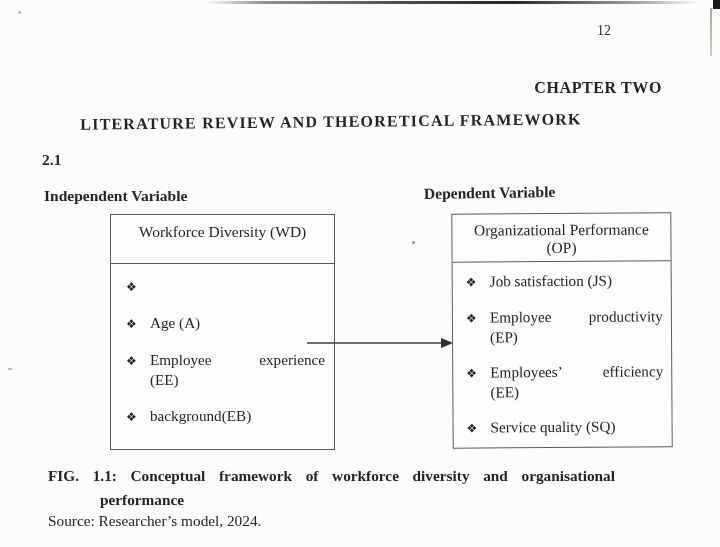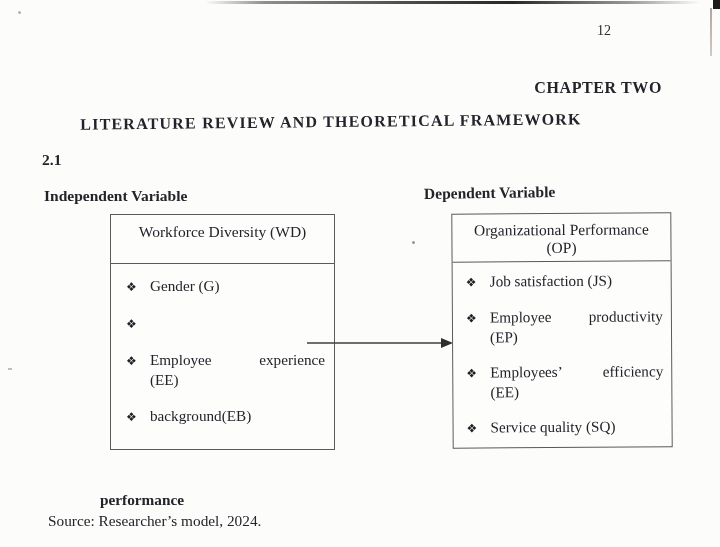--- a/index.html
+++ b/index.html
@@ -72,24 +72,24 @@
   <span class="sec-num">2.1</span>
 
   <div class="ind-label">Independent Variable</div>
   <div class="dep-label">Dependent Variable</div>
 
   <div class="vbox wd-box">
     <div class="box-title wd-title">Workforce Diversity (WD)</div>
     <div class="items wd-items">
       <div class="item">
         <span class="bullet">❖</span>
-        <span class="item-body">Gender (G)</span>
       </div>
       <div class="item">
         <span class="bullet">❖</span>
+        <span class="item-body">Age (A)</span>
       </div>
       <div class="item">
         <span class="bullet">❖</span>
         <span class="item-body">
           <span class="jline">
               <span>Employee</span>
               <span>experience</span>
             </span>
           <span>(EE)</span>
         </span>
@@ -138,16 +138,17 @@
           <span>(EE)</span>
         </span>
       </div>
       <div class="item">
         <span class="bullet">❖</span>
         <span class="item-body">Service quality (SQ)</span>
       </div>
     </div>
   </div>
 
+  <div class="cap1">FIG. 1.1: Conceptual framework of workforce diversity and organisational</div>
   <div class="cap2">performance</div>
   <div class="source">Source: Researcher’s model, 2024.</div>
 
 </div>
 
 </body></html>

